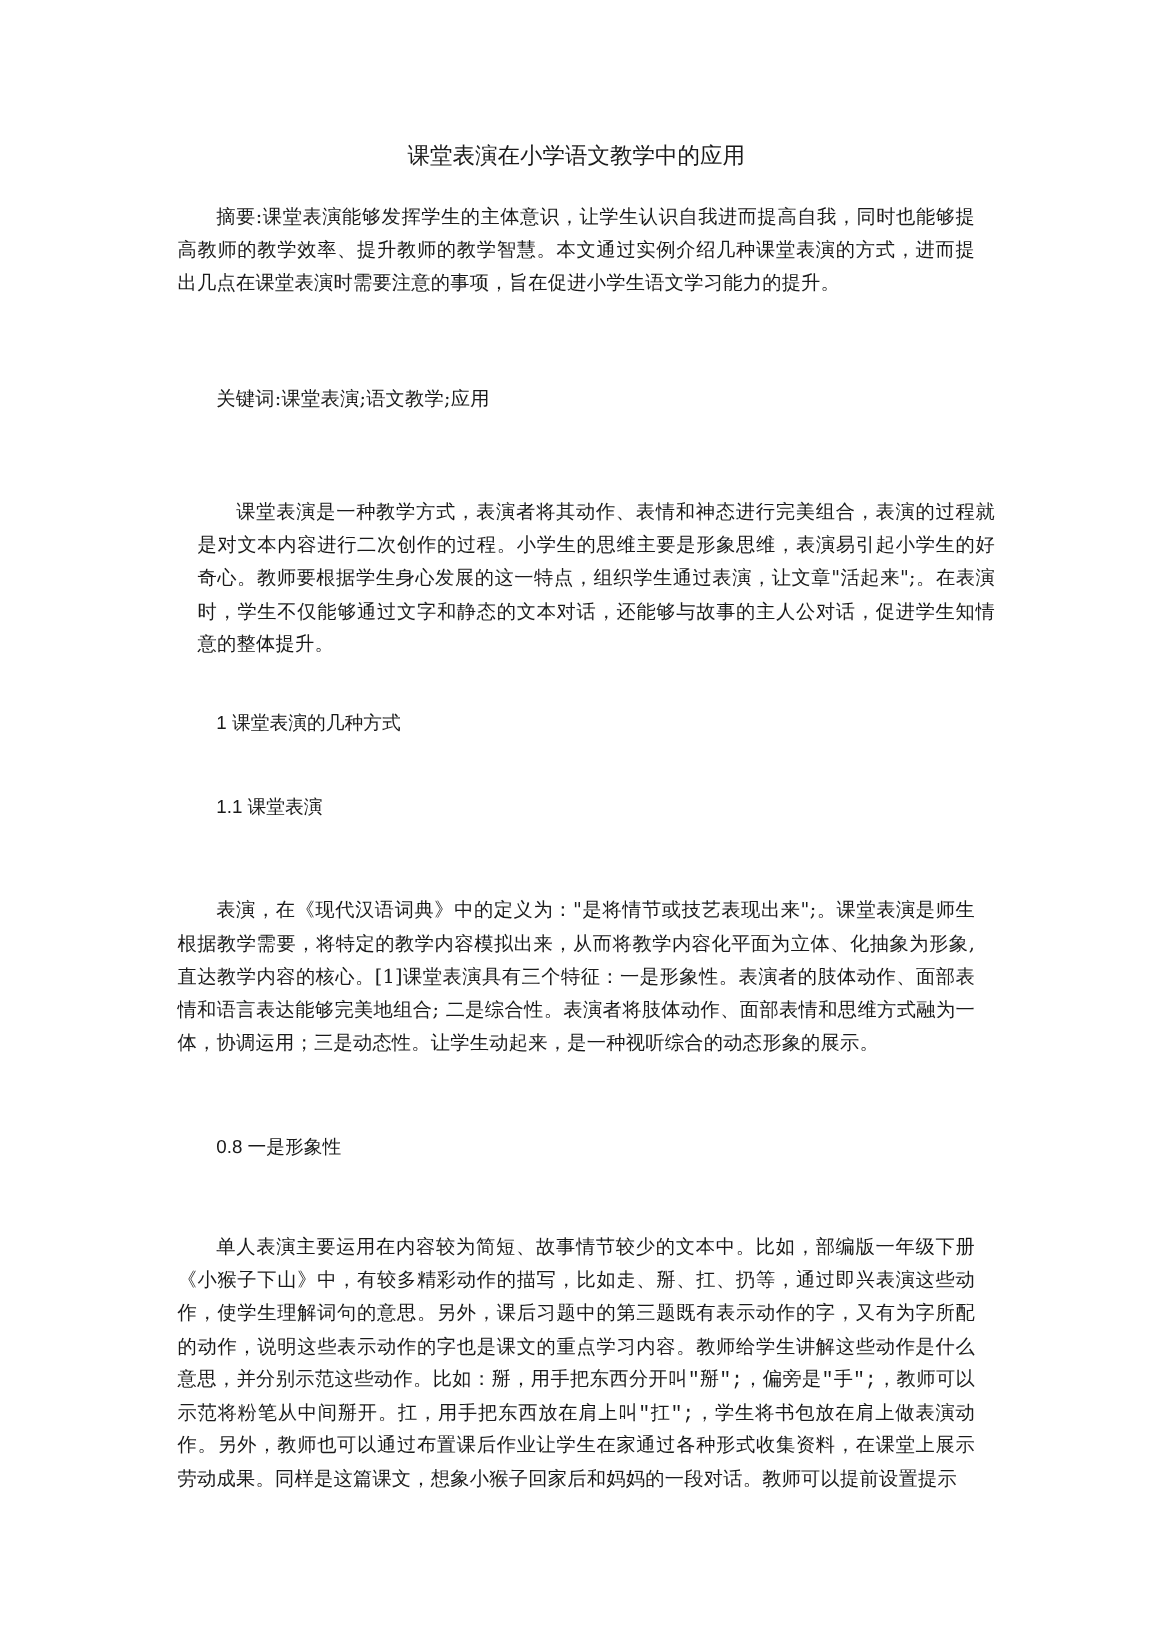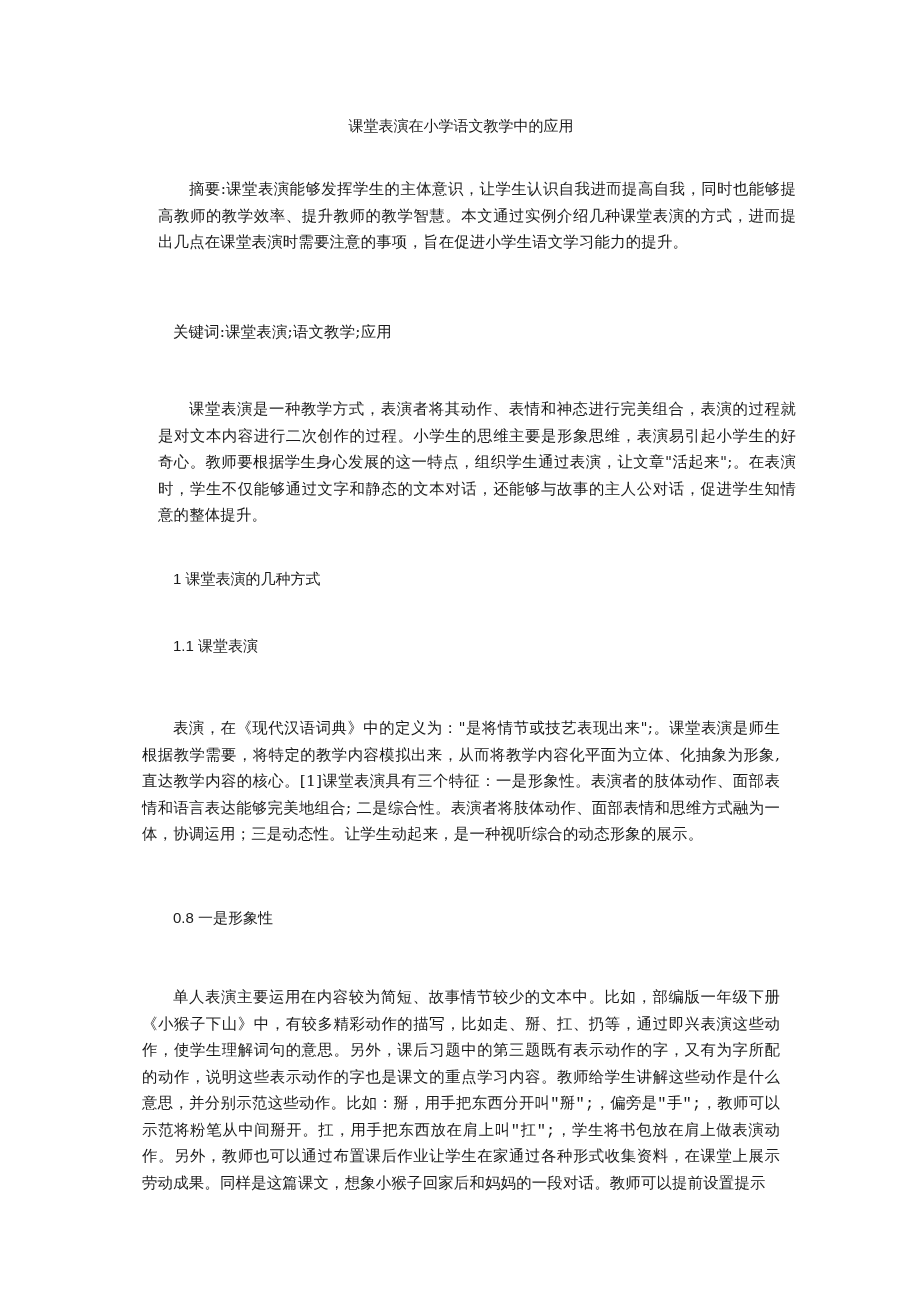--- a/index.html
+++ b/index.html
@@ -1,36 +1,36 @@
 <!DOCTYPE html>
 <html><head>
 <meta charset="utf-8">
 <style>
   html, body { margin: 0; padding: 0; background: #ffffff; }
   body { width: 920px; height: 1302px; position: relative; overflow: hidden;
          font-family: "DejaVu Serif", "Liberation Serif", serif; color: #1a1a1a; }
   .page { position: absolute; left: 142px; top: 0; width: 638px; }
   .title { position: absolute; left: 0; width: 638px; top: 116px; text-align: center;
-           font-size: 15px; line-height: 20px; }
+           font-size: 18px; line-height: 20px; font-family: Liberation Mono, monospace; }
   .para { position: absolute; left: 0; width: 638px; font-size: 15.4px; line-height: 26.5px;
           text-align: justify; text-justify: inter-character; text-indent: 31px; letter-spacing: 0.2px; }
   .heading { position: absolute; left: 31px; font-size: 15px; line-height: 20px;
              font-family: "Liberation Sans", "DejaVu Sans", sans-serif; }
   .heading .num { font-family: "Liberation Sans", sans-serif; }
   .heading .txt { font-family: Liberation Sans, sans-serif; text-align: right; }
 </style>
 </head>
 <body>
 
 <div class="page">
   <div class="title">课堂表演在小学语文教学中的应用</div>
 
-  <p class="para" style="top:160px; margin:16px;">摘要:课堂表演能够发挥学生的主体意识，让学生认识自我进而提高自我，同时也能够提高教师的教学效率、提升教师的教学智慧。本文通过实例介绍几种课堂表演的方式，进而提出几点在课堂表演时需要注意的事项，旨在促进小学生语文学习能力的提升。</p>
+  <p class="para" style="top:160px; margin:0;">摘要:课堂表演能够发挥学生的主体意识，让学生认识自我进而提高自我，同时也能够提高教师的教学效率、提升教师的教学智慧。本文通过实例介绍几种课堂表演的方式，进而提出几点在课堂表演时需要注意的事项，旨在促进小学生语文学习能力的提升。</p>
 
-  <div class="para" style="top:319px;">关键词:课堂表演;语文教学;应用</div>
+  <div class="para" style="top:306px;">关键词:课堂表演;语文教学;应用</div>
 
   <p class="para" style="top:380px; margin:16px;">课堂表演是一种教学方式，表演者将其动作、表情和神态进行完美组合，表演的过程就是对文本内容进行二次创作的过程。小学生的思维主要是形象思维，表演易引起小学生的好奇心。教师要根据学生身心发展的这一特点，组织学生通过表演，让文章"活起来";。在表演时，学生不仅能够通过文字和静态的文本对话，还能够与故事的主人公对话，促进学生知情意的整体提升。</p>
 
   <div class="heading" style="top:569px;">
     <span class="num">1</span>
     <span class="txt">课堂表演的几种方式</span>
   </div>
 
   <div class="heading" style="top:636px;">
     <span class="num">1.1</span>

